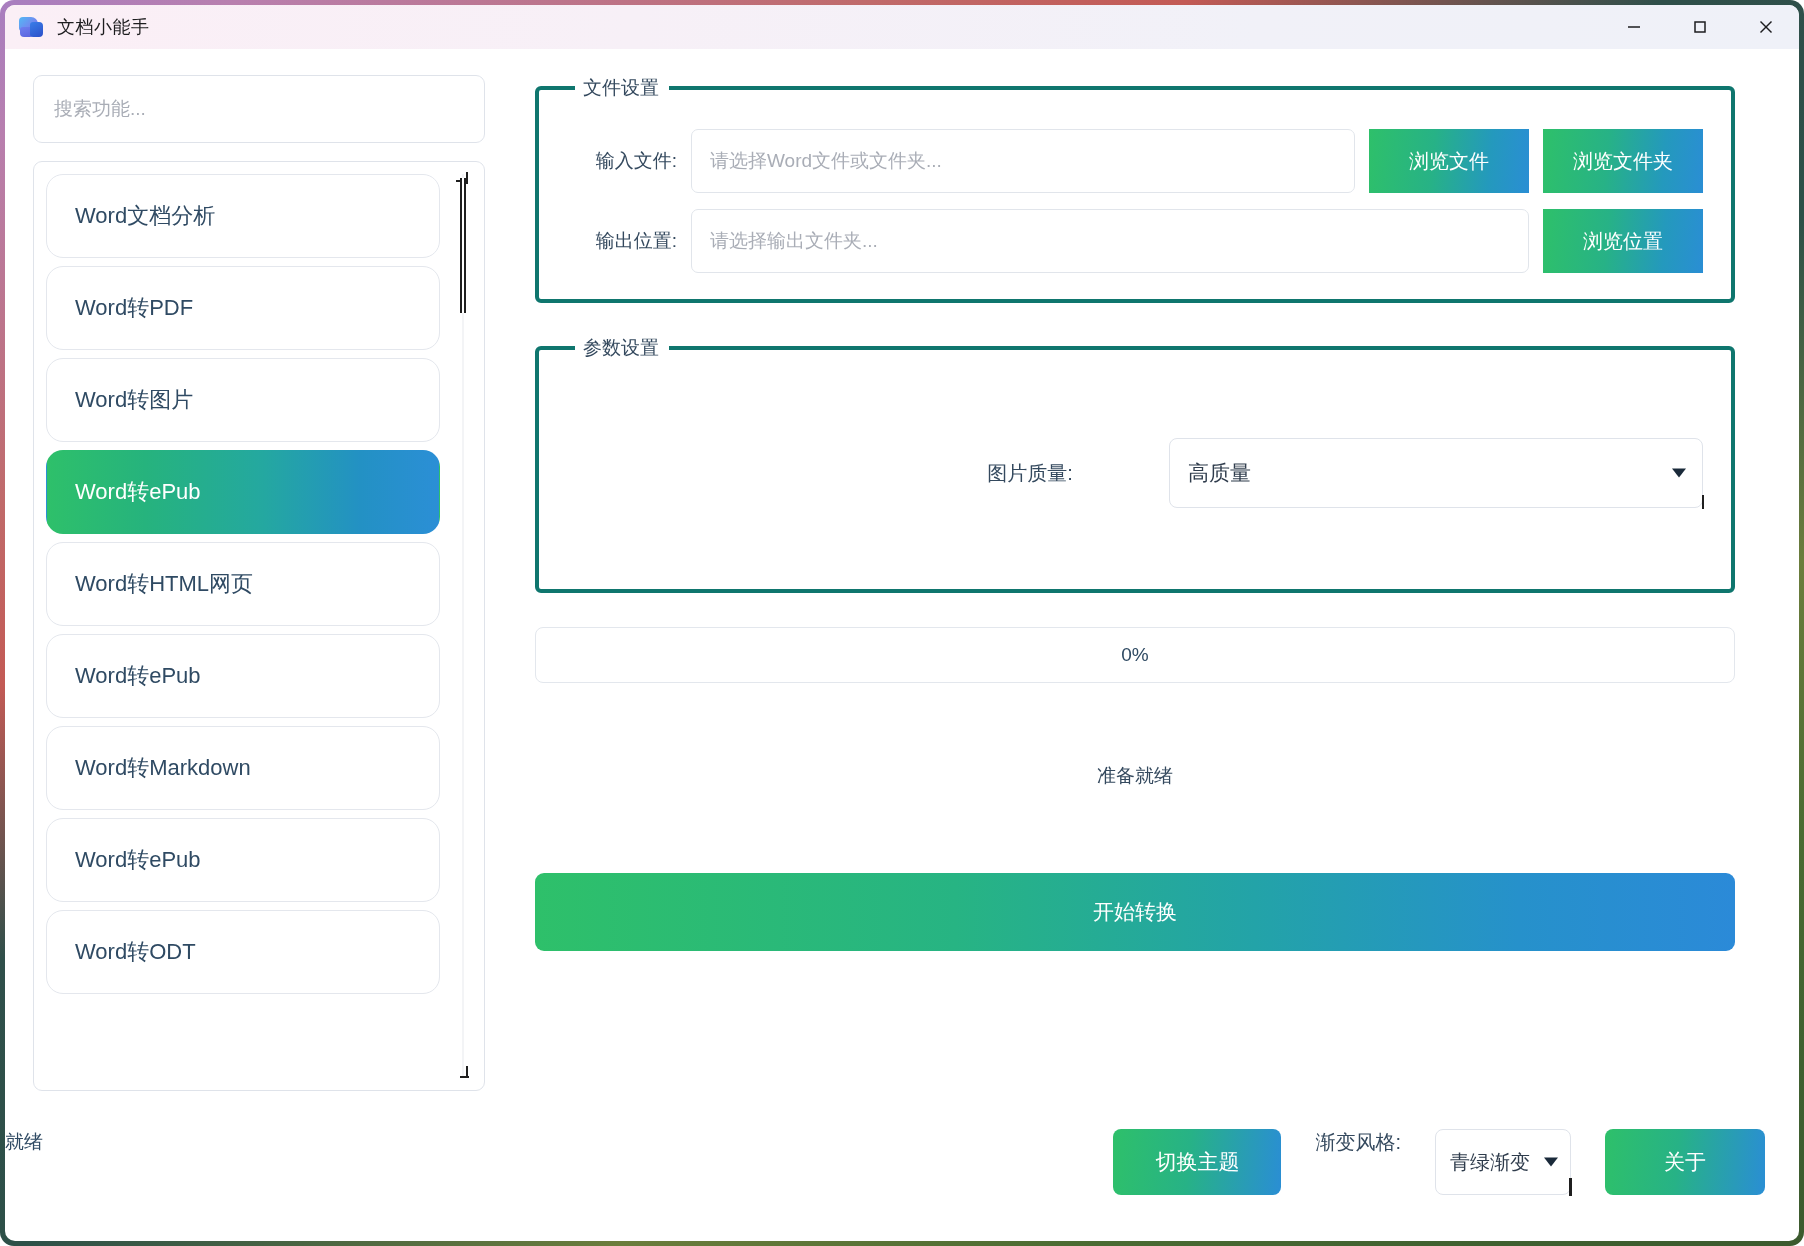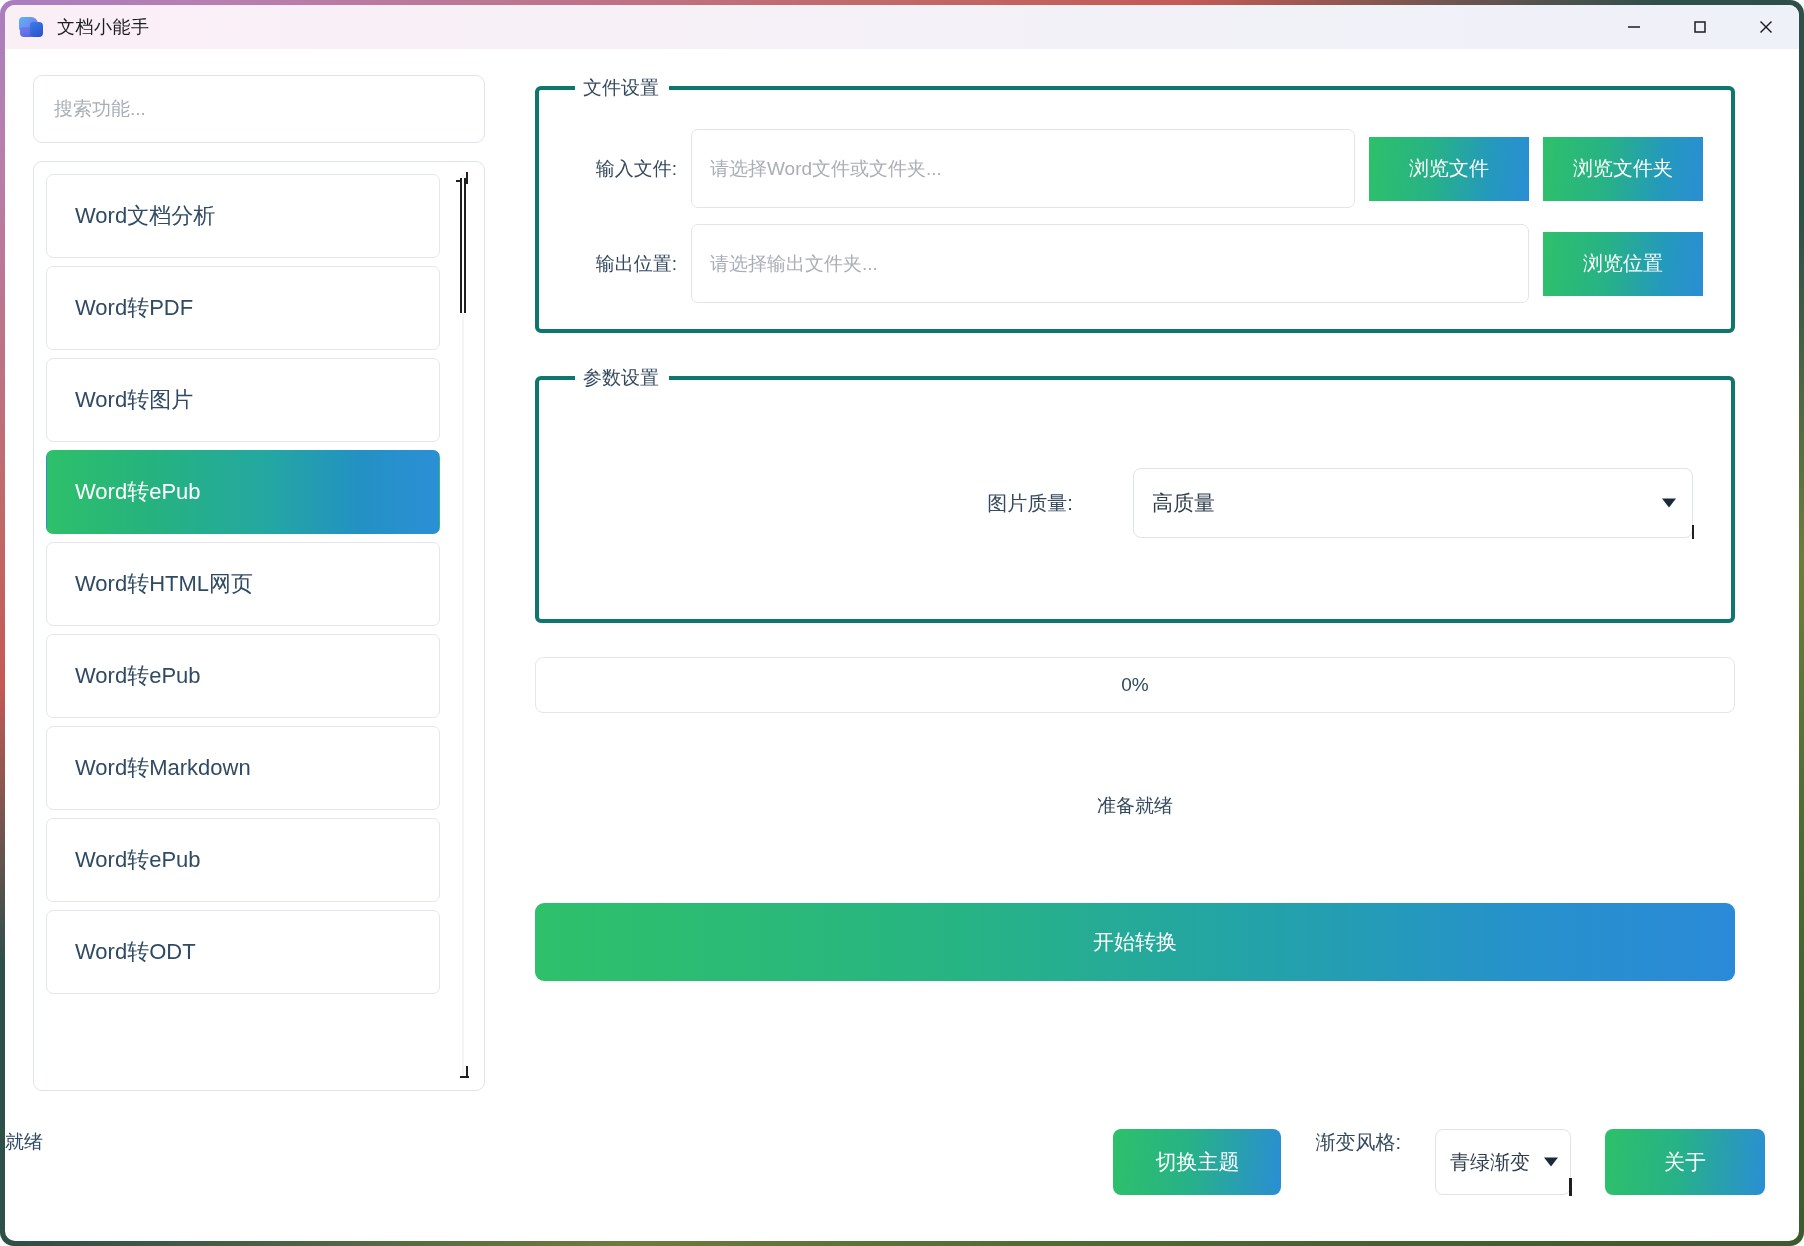--- a/index.html
+++ b/index.html
@@ -127,21 +127,21 @@
   }
   #feature-list {
     flex: 1 1 auto;
     display: flex; flex-direction: column;
     gap: 8px;
     padding-right: 32px;
   }
   .feature-item {
     height: 84px; flex: 0 0 84px;
     border: 1px solid #e4e7ed;
-    border-radius: 7px;
+    border-radius: 17px;
     background: #ffffff;
     display: flex; align-items: center;
     padding-left: 28px;
     font-size: 22px;
     color: #2f4a63;
     cursor: pointer;
     user-select: none;
   }
   .feature-item.selected {
     background: linear-gradient(90deg, #2ec06a 0%, #26b37d 25%, #24a8a0 55%, #2391c4 80%, #2b8fd6 100%);
@@ -214,21 +214,21 @@
   }
   .form-row:first-of-type { margin-top: 6px; }
   .form-label {
     width: 110px; flex: 0 0 110px;
     text-align: right;
     font-size: 19px;
     color: #34495e;
   }
   .text-input {
     flex: 1 1 auto;
-    height: 79px;
+    height: 64px;
     border: 1px solid #e1e5eb;
     border-radius: 7px;
     background: #ffffff;
     font-size: 19px;
     padding: 0 18px;
     color: #333;
     outline: none;
     min-width: 0;
     font-family: inherit;
   }
@@ -255,21 +255,21 @@
   }
   #quality-label {
     width: 110px; flex: 0 0 110px;
     text-align: center;
     font-size: 20px; color: #34495e;
     margin-left: 408px;
   }
   #quality-select-wrap {
     position: relative;
     flex: 1 1 auto;
-    margin-left: 48px;
+    margin-left: 84px;
     max-width: 560px;
   }
   .select-box {
     width: 100%;
     height: 70px;
     border: 1px solid #dfe3ea;
     border-radius: 8px;
     background: #ffffff;
     display: flex; align-items: center;
     padding: 0 18px;

